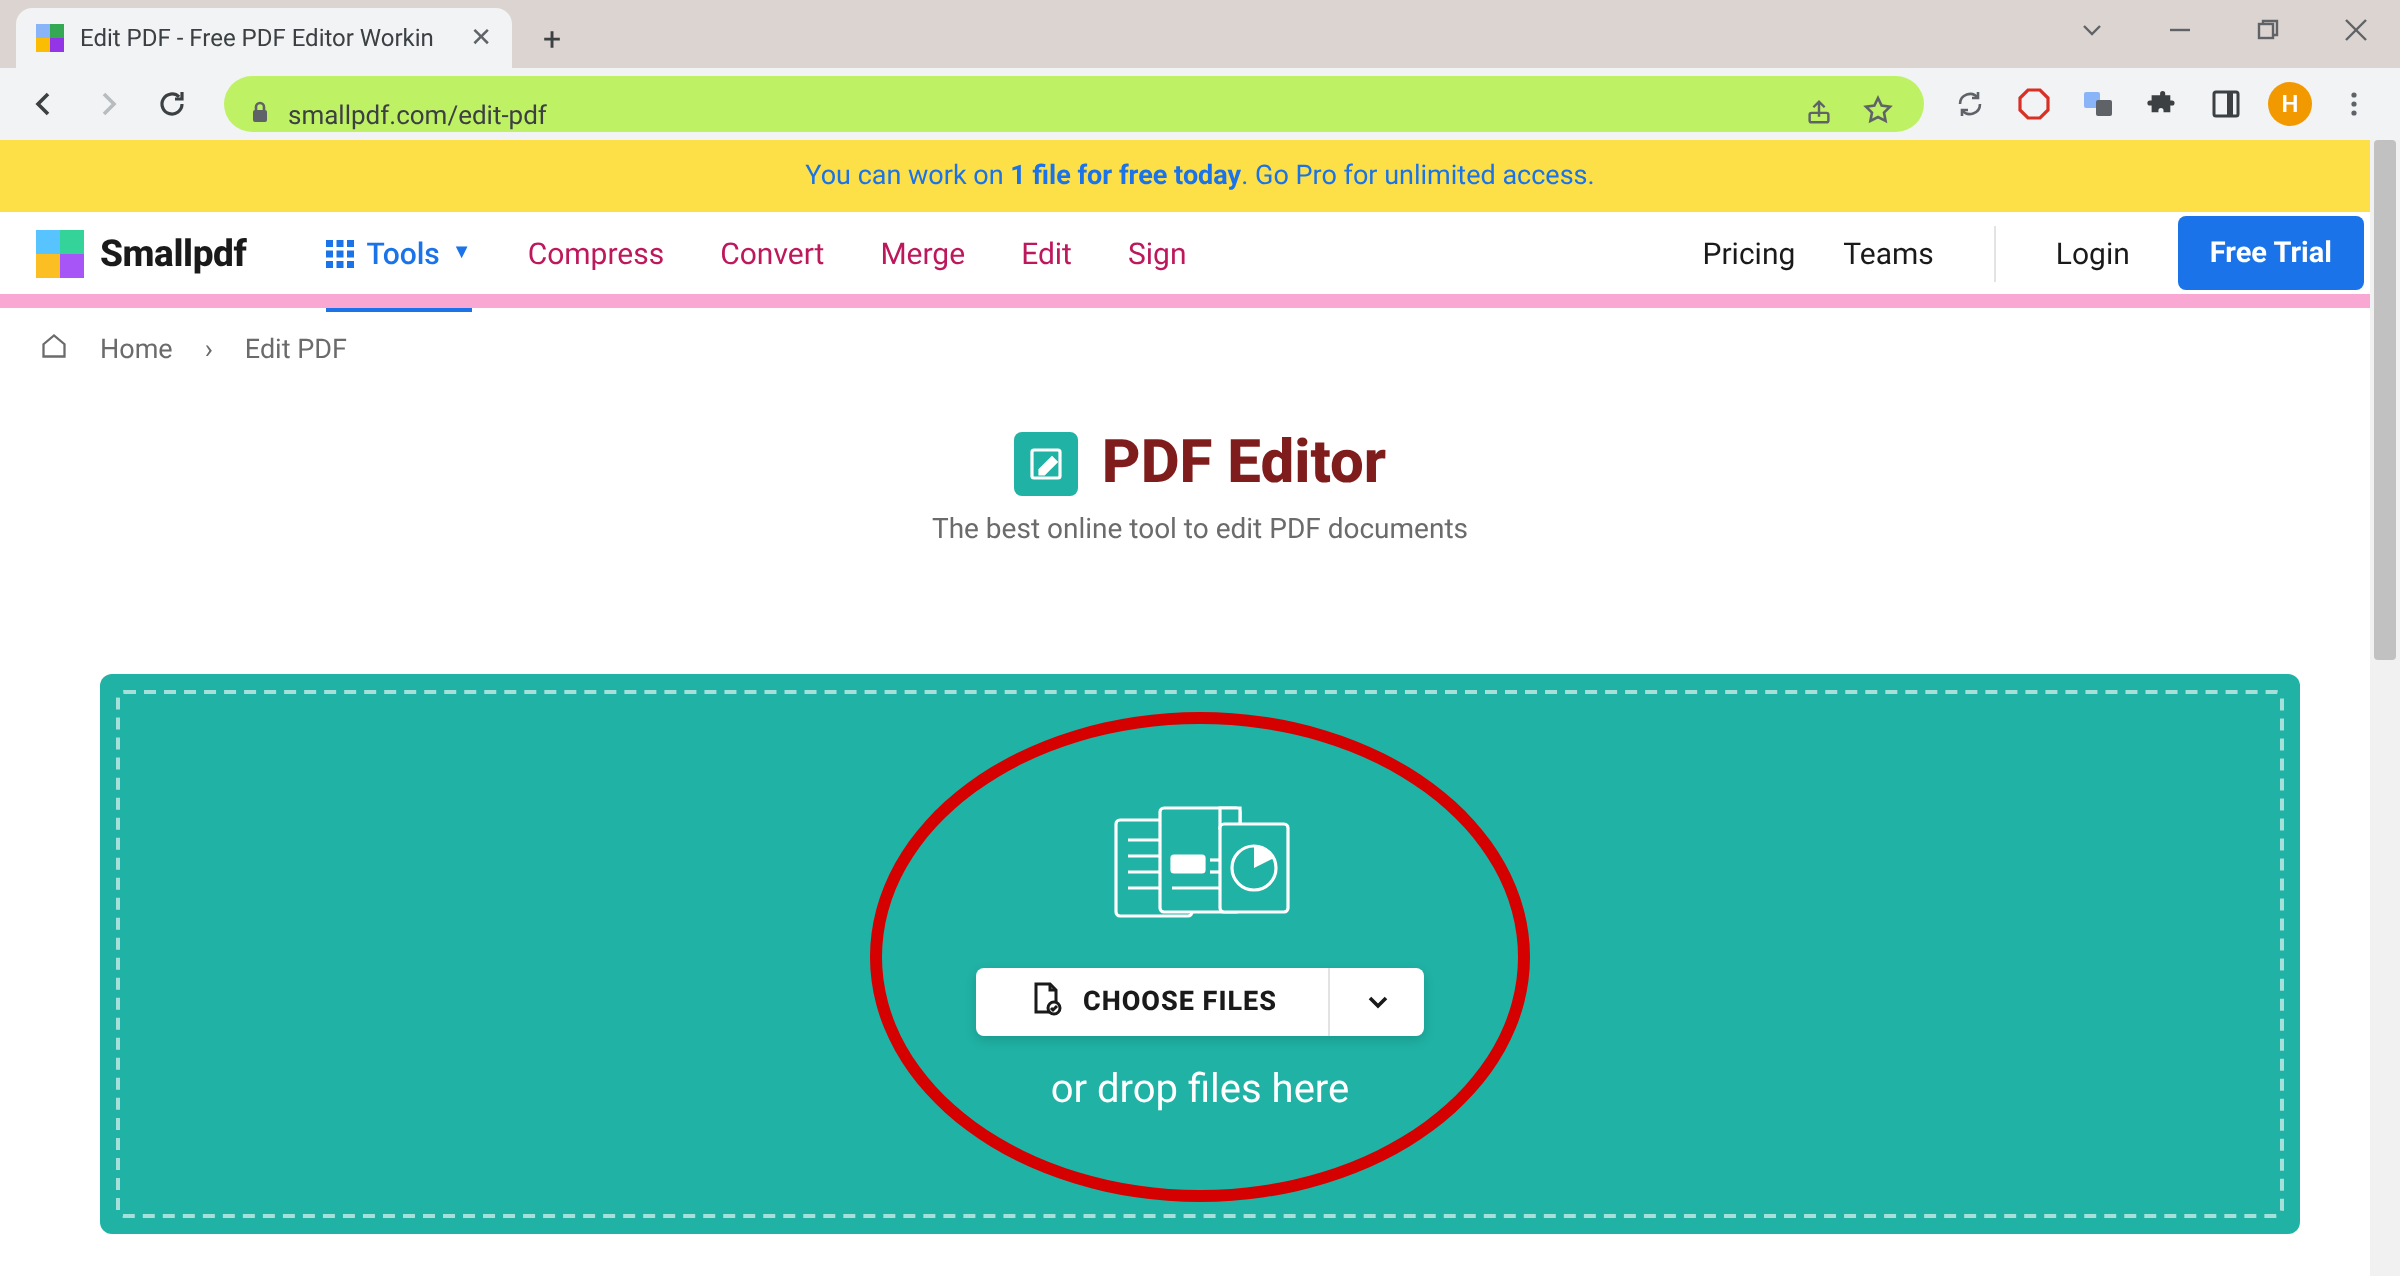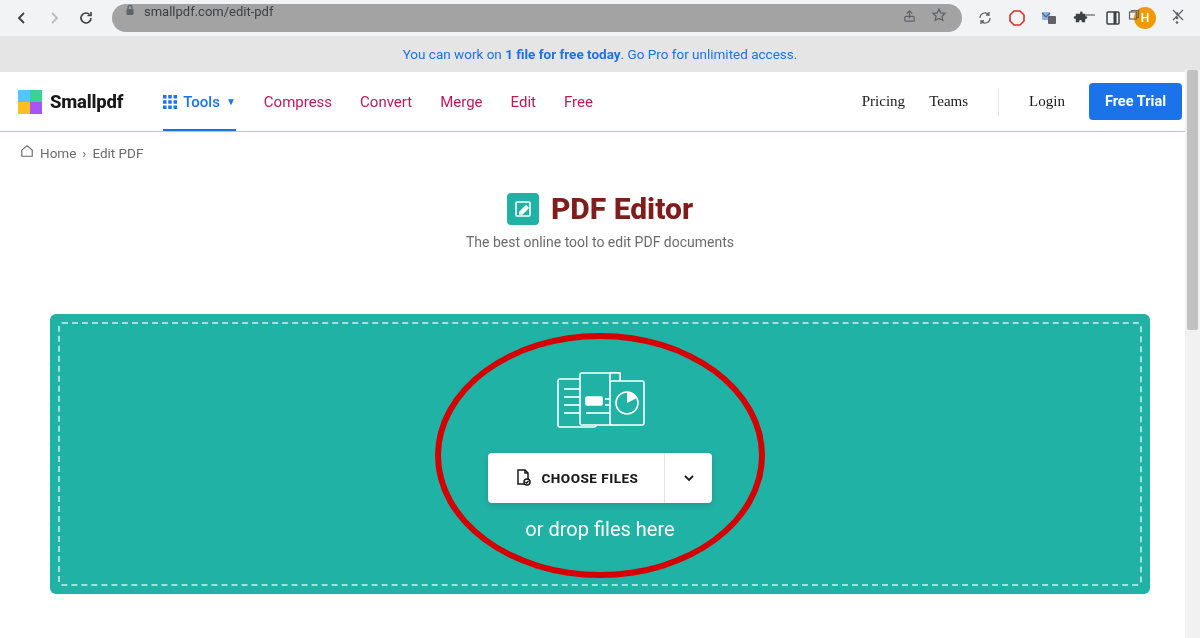--- a/index.html
+++ b/index.html
@@ -14,62 +14,62 @@
   .tab .tab-close { font-size: 13px; color: #5f6368; }
   .new-tab { width: 28px; height: 28px; display: flex; align-items: center; justify-content: center; font-size: 16px; color: #3c4043; margin-left: 6px; margin-bottom: 1px; }
 
   .window-controls { position: absolute; right: 0; top: 0; display: flex; height: 30px; }
   .wc-btn { width: 44px; height: 30px; display: flex; align-items: center; justify-content: center; color: #5f6368; font-size: 13px; }
   .wc-btn svg { width: 12px; height: 12px; }
 
   .toolbar { background: #f1f3f4; height: 36px; display: flex; align-items: center; padding: 0 8px; gap: 4px; }
   .nav-btn { width: 28px; height: 28px; display: flex; align-items: center; justify-content: center; color: #5f6368; border-radius: 50%; }
   .nav-btn.disabled { color: #b9bcbf; }
-  .omnibox { flex: 1; height: 28px; background: #a3a3a3; border-radius: 14px; display: flex; align-items: flex-start; padding: 0 12px; gap: 8px; margin: 0 8px; color: #3c4043; font-size: 13px; }
+  .omnibox { flex: 1; height: 28px; background: #bef264; border-radius: 14px; display: flex; align-items: flex-end; padding: 0 12px; gap: 8px; margin: 0 8px; color: #3c4043; font-size: 13px; }
   .omnibox .lock { color: #5f6368; }
   .omnibox .url { flex: 1; }
   .tb-icons { display: flex; align-items: center; gap: 10px; padding-right: 4px; }
   .tb-icon { width: 22px; height: 22px; display: flex; align-items: center; justify-content: center; color: #5f6368; font-size: 15px; }
   .avatar-h { width: 22px; height: 22px; border-radius: 50%; background: #f29900; color: #fff; font-size: 12px; font-weight: 600; display: flex; align-items: center; justify-content: center; }
 
   
   .page { background: #fff; }
-  .promo-bar { background: #e5e5e5; color: #1a73e8; font-size: 13.5px; text-align: center; padding: 10px 16px; }
+  .promo-bar { background: #fde047; color: #1a73e8; font-size: 13.5px; text-align: center; padding: 10px 16px; }
   .promo-bar b { font-weight: 700; }
 
-  .header { display: flex; align-items: center; height: 60px; padding: 12px 18px; border-bottom: 1px solid #f9a8d4; }
+  .header { display: flex; align-items: center; height: 48px; padding: 12px 18px; border-bottom: 7px solid #f9a8d4; }
   .logo-wrap { display: flex; align-items: center; gap: 8px; margin-right: 40px; }
   .logo-mark { width: 24px; height: 24px; }
   .logo-text { font-weight: 800; font-size: 18.5px; color: #1a1a1a; letter-spacing: -0.2px; }
   .menu { display: flex; align-items: flex-start; gap: 28px; }
   .menu-item { font-size: 15px; color: #be185d; cursor: pointer; }
   .menu-item.tools { color: #1a73e8; font-weight: 500; display: flex; align-items: center; gap: 6px; padding-bottom: 18px; margin-bottom: -20px; border-bottom: 2px solid #1a73e8; }
   .apps-icon { display: inline-flex; }
   .caret-down { font-size: 10px; }
 
   .header-right { margin-left: auto; display: flex; align-items: center; gap: 24px; }
-  .hr-link { font-size: 15px; color: #1a1a1a; cursor: pointer; font-family: Liberation Serif, serif; }
+  .hr-link { font-size: 15px; color: #1a1a1a; cursor: pointer; }
   .vsep { width: 1px; height: 28px; background: #e3e3e3; margin: 0 6px; }
   .free-trial { background: #1a73e8; color: #ffffff; font-weight: 700; font-size: 14.5px; padding: 10px 16px; border-radius: 4px; cursor: pointer; }
 
-  .breadcrumb { display: flex; align-items: center; gap: 6px; padding: 12px 20px; color: #6b6b6b; font-size: 13.5px; }
+  .breadcrumb { display: flex; align-items: center; gap: 16px; padding: 12px 20px; color: #6b6b6b; font-size: 13.5px; }
   .breadcrumb .home-icon svg { width: 14px; height: 14px; stroke: #6b6b6b; }
 
   .hero { text-align: center; padding: 18px 0 6px; }
   .hero-title-row { display: flex; align-items: center; justify-content: center; gap: 12px; }
   .tool-badge { width: 32px; height: 32px; background: #20b2a5; border-radius: 4px; display: flex; align-items: center; justify-content: center; }
   .hero-title { font-size: 30px; font-weight: 800; color: #7f1d1d; }
   .hero-sub { color: #6b6b6b; font-size: 14px; margin-top: 8px; }
 
   .drop-wrap { padding: 14px 50px 10px; }
   .drop-zone { position: relative; background: #20b2a5; border-radius: 6px; height: 280px; display: flex; flex-direction: column; align-items: center; justify-content: center; margin-top: 44px; }
   .drop-zone::before { content: ""; position: absolute; inset: 8px; border: 2px dashed rgba(255,255,255,0.6); border-radius: 4px; pointer-events: none; }
   .annot-circle { position: absolute; width: 330px; height: 245px; border: 6px solid #d50000; border-radius: 50%; top: 19px; left: 50%; transform: translateX(-50%); pointer-events: none; }
   .file-illus { color: #fff; margin-bottom: 12px; }
-  .choose-row { display: flex; background: #fff; border-radius: 4px; height: 50px; box-shadow: 0 2px 6px rgba(0,0,0,0.15); z-index: 1; }
+  .choose-row { display: flex; background: #fff; border-radius: 4px; height: 34px; box-shadow: 0 2px 6px rgba(0,0,0,0.15); z-index: 1; }
   .choose-btn { display: flex; align-items: center; gap: 10px; padding: 0 26px; font-weight: 800; font-size: 13.5px; letter-spacing: 0.5px; color: #1a1a1a; cursor: pointer; }
   .choose-more { width: 48px; display: flex; align-items: center; justify-content: center; border-left: 1px solid #e3e3e3; cursor: pointer; }
   .drop-hint { color: #fff; font-size: 20px; margin-top: 14px; z-index: 1; }
 
   .scrollbar-v { position: fixed; right: 0; top: 70px; bottom: 0; width: 15px; background: #f1f1f1; }
   .scrollbar-v .thumb { position: absolute; left: 2px; right: 2px; top: 0; height: 260px; background: #c1c1c1; border-radius: 2px; }
 </style>
 </head>
 <body>
 
@@ -92,20 +92,35 @@
         </svg>
     </div>
     <div class="wc-btn">
       <svg viewBox="0 0 12 12" stroke="currentColor" stroke-width="1.2">
           <line x1="1" y1="1" x2="11" y2="11"></line>
           <line x1="11" y1="1" x2="1" y2="11"></line>
         </svg>
     </div>
   </div>
 
+  <div class="tab-strip">
+    <div class="tab">
+      <span class="favicon">
+        <svg viewBox="0 0 14 14">
+            <rect x="0" y="0" width="7" height="7" fill="#8ab4f8"></rect>
+            <rect x="7" y="0" width="7" height="7" fill="#34a853"></rect>
+            <rect x="0" y="7" width="7" height="7" fill="#fbbc04"></rect>
+            <rect x="7" y="7" width="7" height="7" fill="#9334e6"></rect>
+          </svg>
+      </span>
+      <span class="tab-title">Edit PDF - Free PDF Editor Workin</span>
+      <span class="tab-close">✕</span>
+    </div>
+    <div class="new-tab">+</div>
+  </div>
 
   <div class="toolbar">
     <div class="nav-btn">
       <svg width="16" height="16" viewBox="0 0 16 16" fill="none" stroke="#3c4043" stroke-width="1.8">
           <path d="M10 3L5 8l5 5"></path>
         </svg>
     </div>
     <div class="nav-btn disabled">
       <svg width="16" height="16" viewBox="0 0 16 16" fill="none" stroke="currentColor" stroke-width="1.8">
           <path d="M6 3l5 5-5 5"></path>
@@ -211,21 +226,21 @@
               <rect x="10.5" y="10.5" width="3.5" height="3.5"></rect>
             </svg>
         </span>
         <span>Tools</span>
         <span class="caret-down">▼</span>
       </div>
       <div class="menu-item">Compress</div>
       <div class="menu-item">Convert</div>
       <div class="menu-item">Merge</div>
       <div class="menu-item">Edit</div>
-      <div class="menu-item">Free</div>
+      <div class="menu-item">Sign</div>
     </div>
     <div class="header-right">
       <div class="hr-link">Pricing</div>
       <div class="hr-link">Teams</div>
       <div class="vsep"></div>
       <div class="hr-link">Login</div>
       <div class="free-trial">Free Trial</div>
     </div>
   </div>
 

